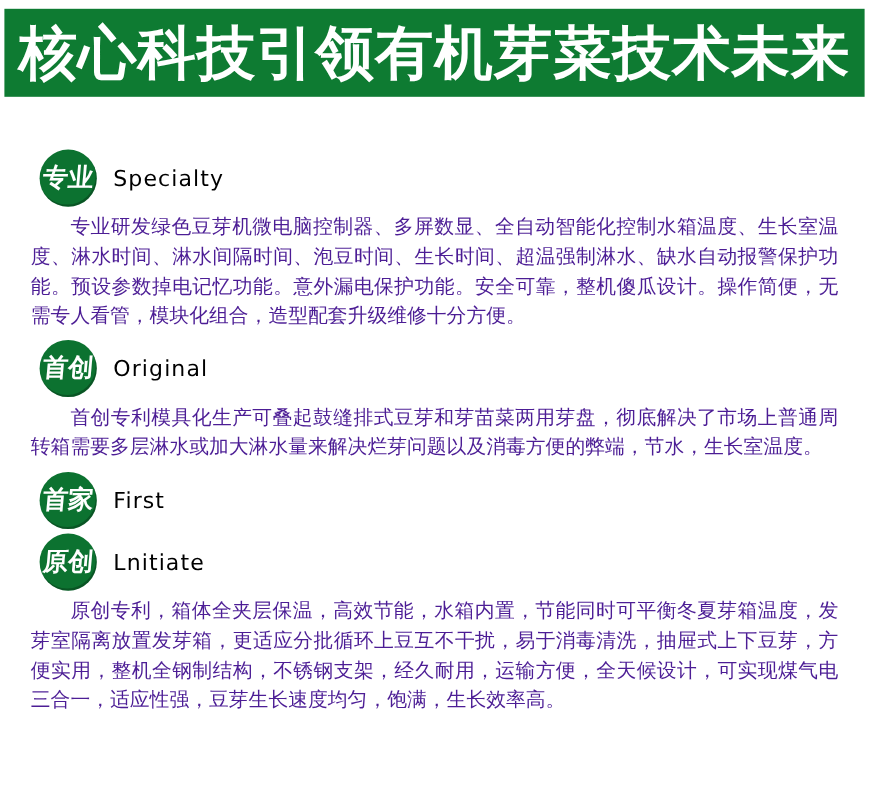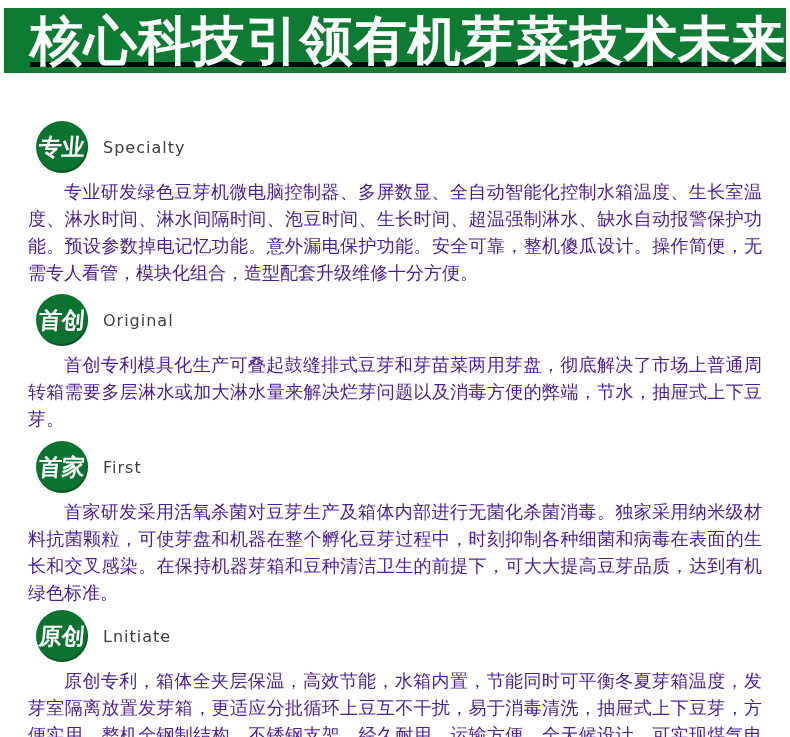--- a/index.html
+++ b/index.html
@@ -6,26 +6,25 @@
     margin: 0;
     padding: 0;
     width: 790px;
     height: 737px;
     background: #ffffff;
     overflow: hidden;
     font-family: "DejaVu Sans", sans-serif;
   }
   .banner {
     margin: 8px 4px 0 4px;
-    height: 65px;
+    height: 80px;
     background: #0e7b32;
     display: flex;
     align-items: center;
-    justify-content: flex-end;
-    text-decoration: underline;
+    justify-content: center;
   }
   .banner-title {
     color: #ffffff;
     font-size: 53px;
     font-weight: bold;
     letter-spacing: 1px;
     white-space: nowrap;
     line-height: 1;
   }
   .section-header {
@@ -48,22 +47,22 @@
   .badge-text {
     color: #ffffff;
     font-weight: bold;
     font-size: 23px;
     line-height: 1;
     transform: skewX(-5deg);
     white-space: nowrap;
   }
   .badge-label {
     margin-left: 15px;
-    font-size: 16px;
-    color: #404040;
+    font-size: 20px;
+    color: #000000;
     letter-spacing: 1px;
   }
   .section-paragraph {
     margin: 5px 28px 0 28px;
     font-size: 18px;
     line-height: 27px;
     color: #4c1d95;
     text-indent: 2em;
     text-align: justify;
   }
@@ -89,31 +88,30 @@
   <p class="section-paragraph">专业研发绿色豆芽机微电脑控制器、多屏数显、全自动智能化控制水箱温度、生长室温度、淋水时间、淋水间隔时间、泡豆时间、生长时间、超温强制淋水、缺水自动报警保护功能。预设参数掉电记忆功能。意外漏电保护功能。安全可靠，整机傻瓜设计。操作简便，无需专人看管，模块化组合，造型配套升级维修十分方便。</p>
 </div>
 
 <div>
   <div class="section-header mt-s2">
     <div class="badge-circle">
       <span class="badge-text">首创</span>
     </div>
     <span class="badge-label">Original</span>
   </div>
-  <p class="section-paragraph">首创专利模具化生产可叠起鼓缝排式豆芽和芽苗菜两用芽盘，彻底解决了市场上普通周转箱需要多层淋水或加大淋水量来解决烂芽问题以及消毒方便的弊端，节水，抽屉式上下豆芽。</p>
+  <p class="section-paragraph">首创专利模具化生产可叠起鼓缝排式豆芽和芽苗菜两用芽盘，彻底解决了市场上普通周转箱需要多层淋水或加大淋水量来解决烂芽问题以及消毒方便的弊端，节水，生长室温度。</p>
 </div>
 
 <div>
   <div class="section-header mt-s3">
     <div class="badge-circle">
       <span class="badge-text">首家</span>
     </div>
     <span class="badge-label">First</span>
   </div>
-  <p class="section-paragraph">首家研发采用活氧杀菌对豆芽生产及箱体内部进行无菌化杀菌消毒。独家采用纳米级材料抗菌颗粒，可使芽盘和机器在整个孵化豆芽过程中，时刻抑制各种细菌和病毒在表面的生长和交叉感染。在保持机器芽箱和豆种清洁卫生的前提下，可大大提高豆芽品质，达到有机绿色标准。</p>
 </div>
 
 <div>
   <div class="section-header mt-s4">
     <div class="badge-circle">
       <span class="badge-text">原创</span>
     </div>
     <span class="badge-label">Lnitiate</span>
   </div>
   <p class="section-paragraph">原创专利，箱体全夹层保温，高效节能，水箱内置，节能同时可平衡冬夏芽箱温度，发芽室隔离放置发芽箱，更适应分批循环上豆互不干扰，易于消毒清洗，抽屉式上下豆芽，方便实用，整机全钢制结构，不锈钢支架，经久耐用，运输方便，全天候设计，可实现煤气电三合一，适应性强，豆芽生长速度均匀，饱满，生长效率高。</p>

